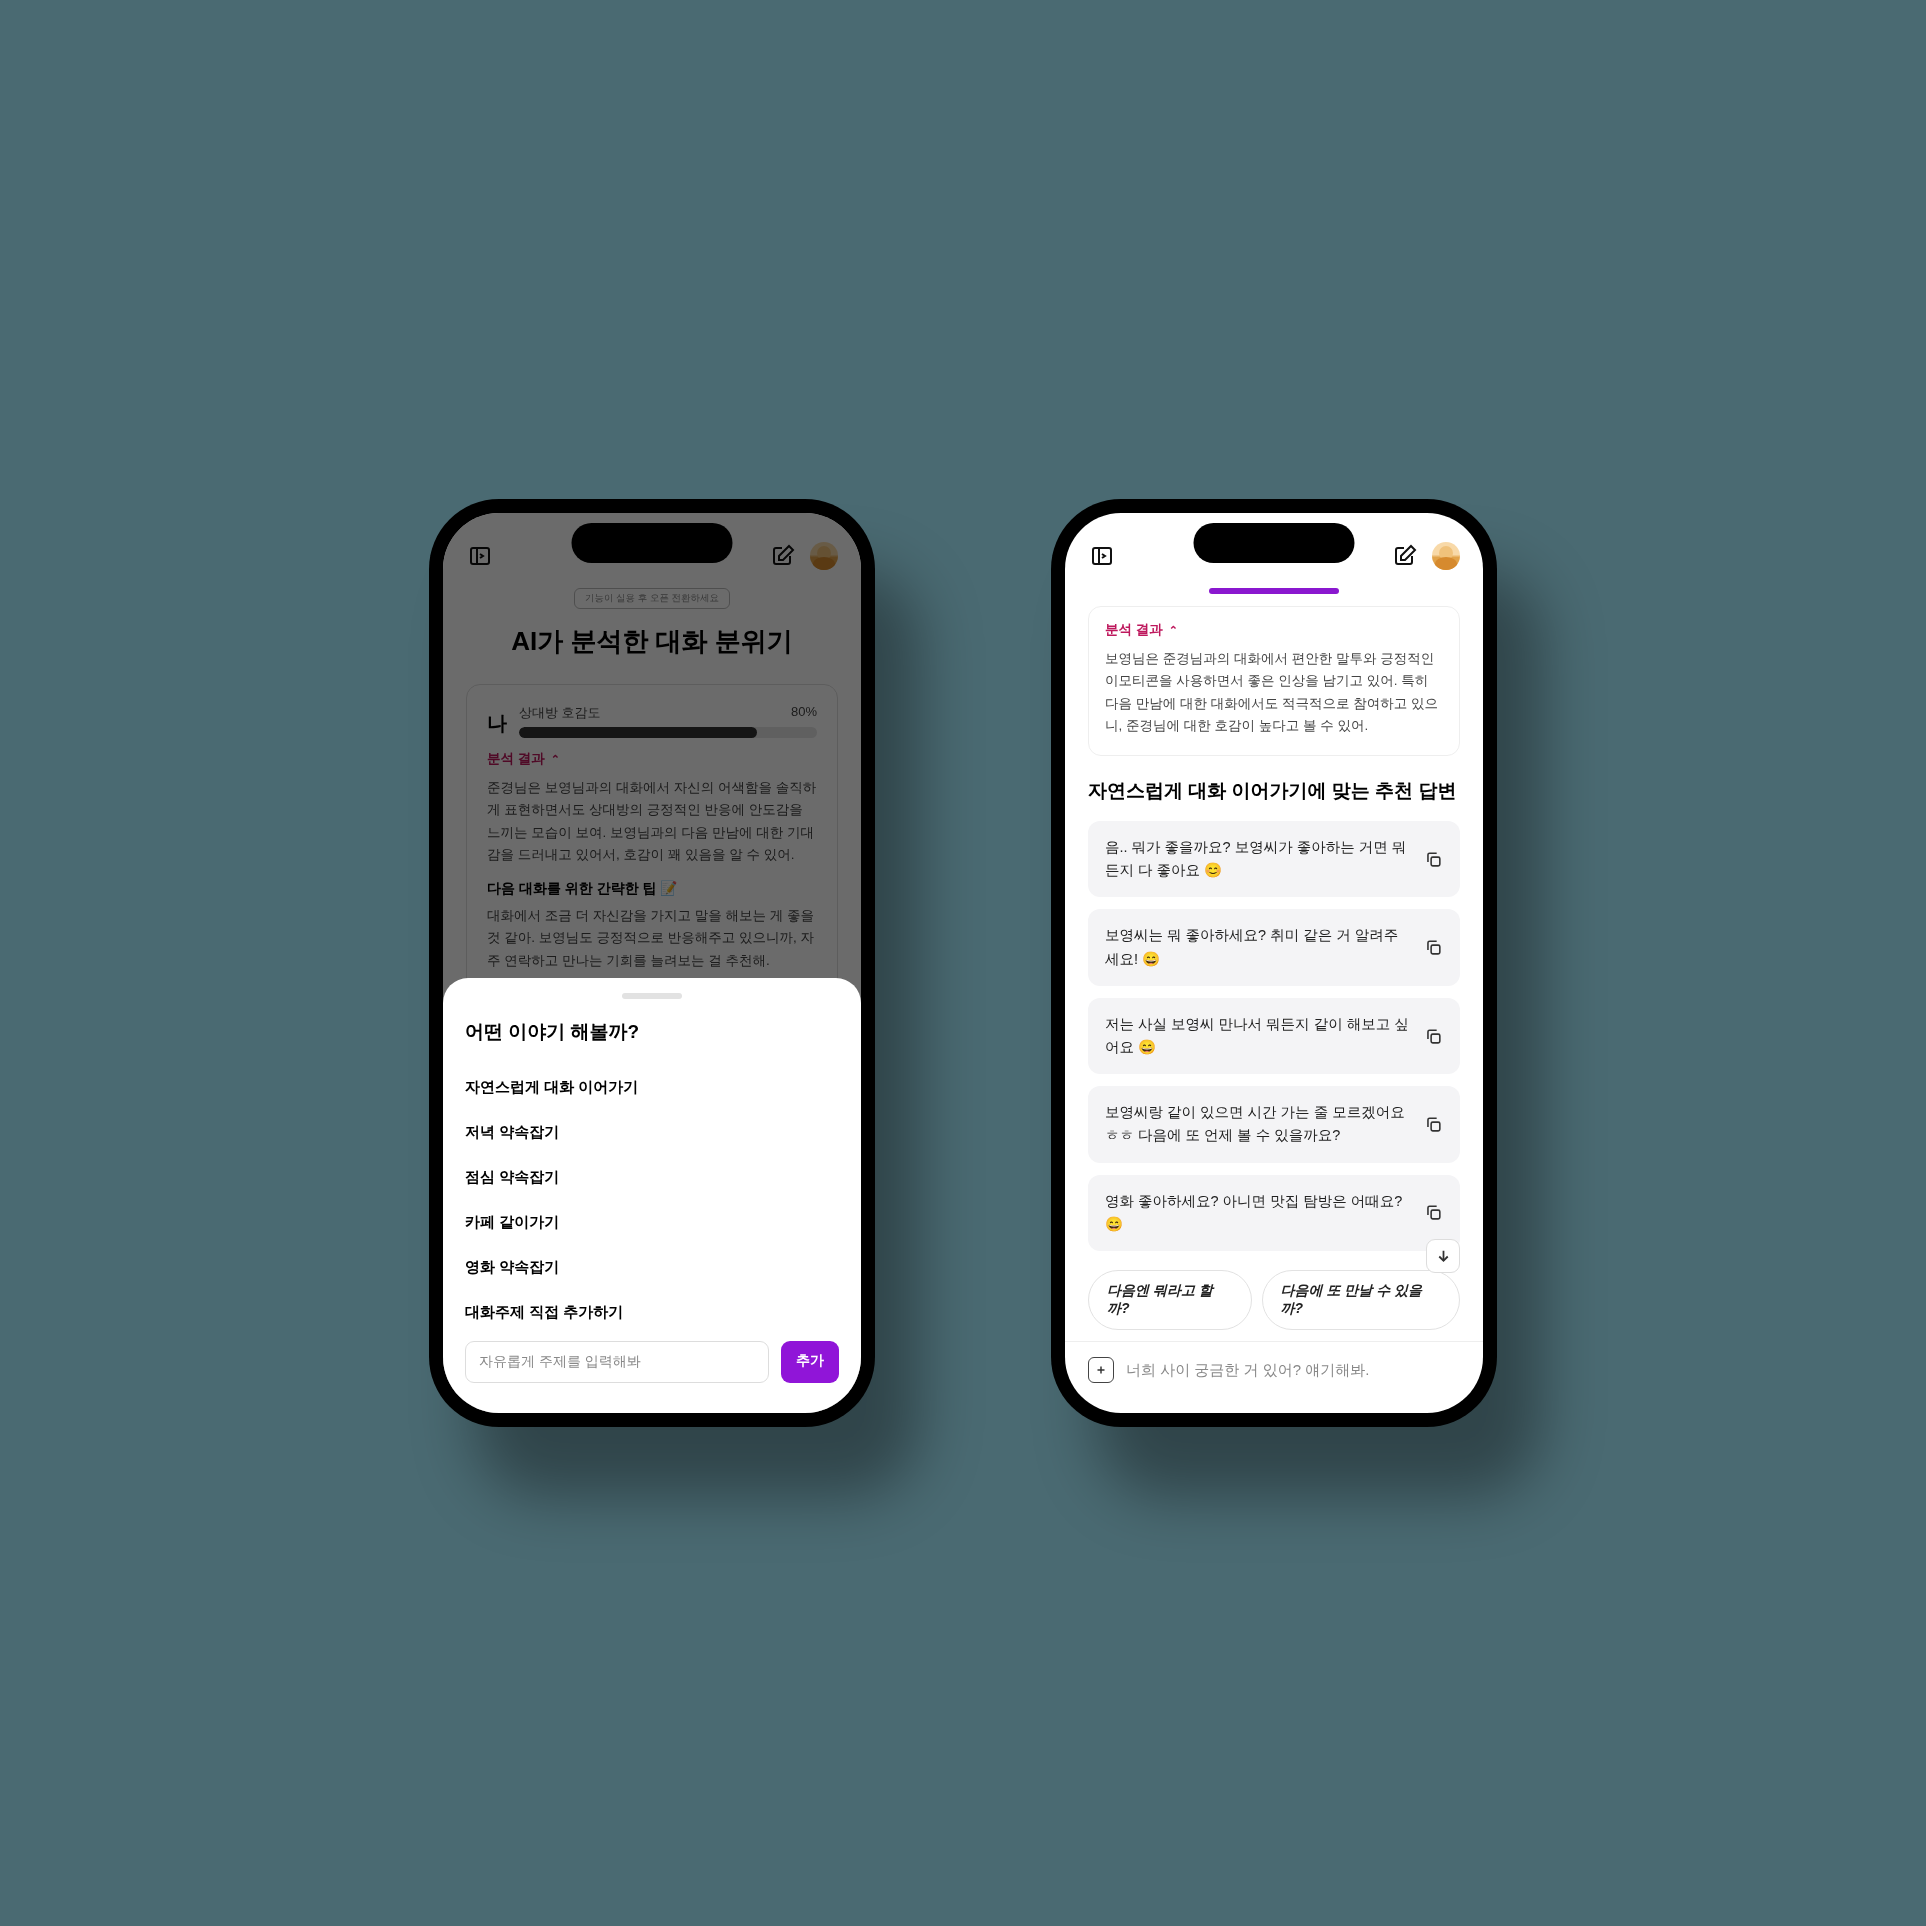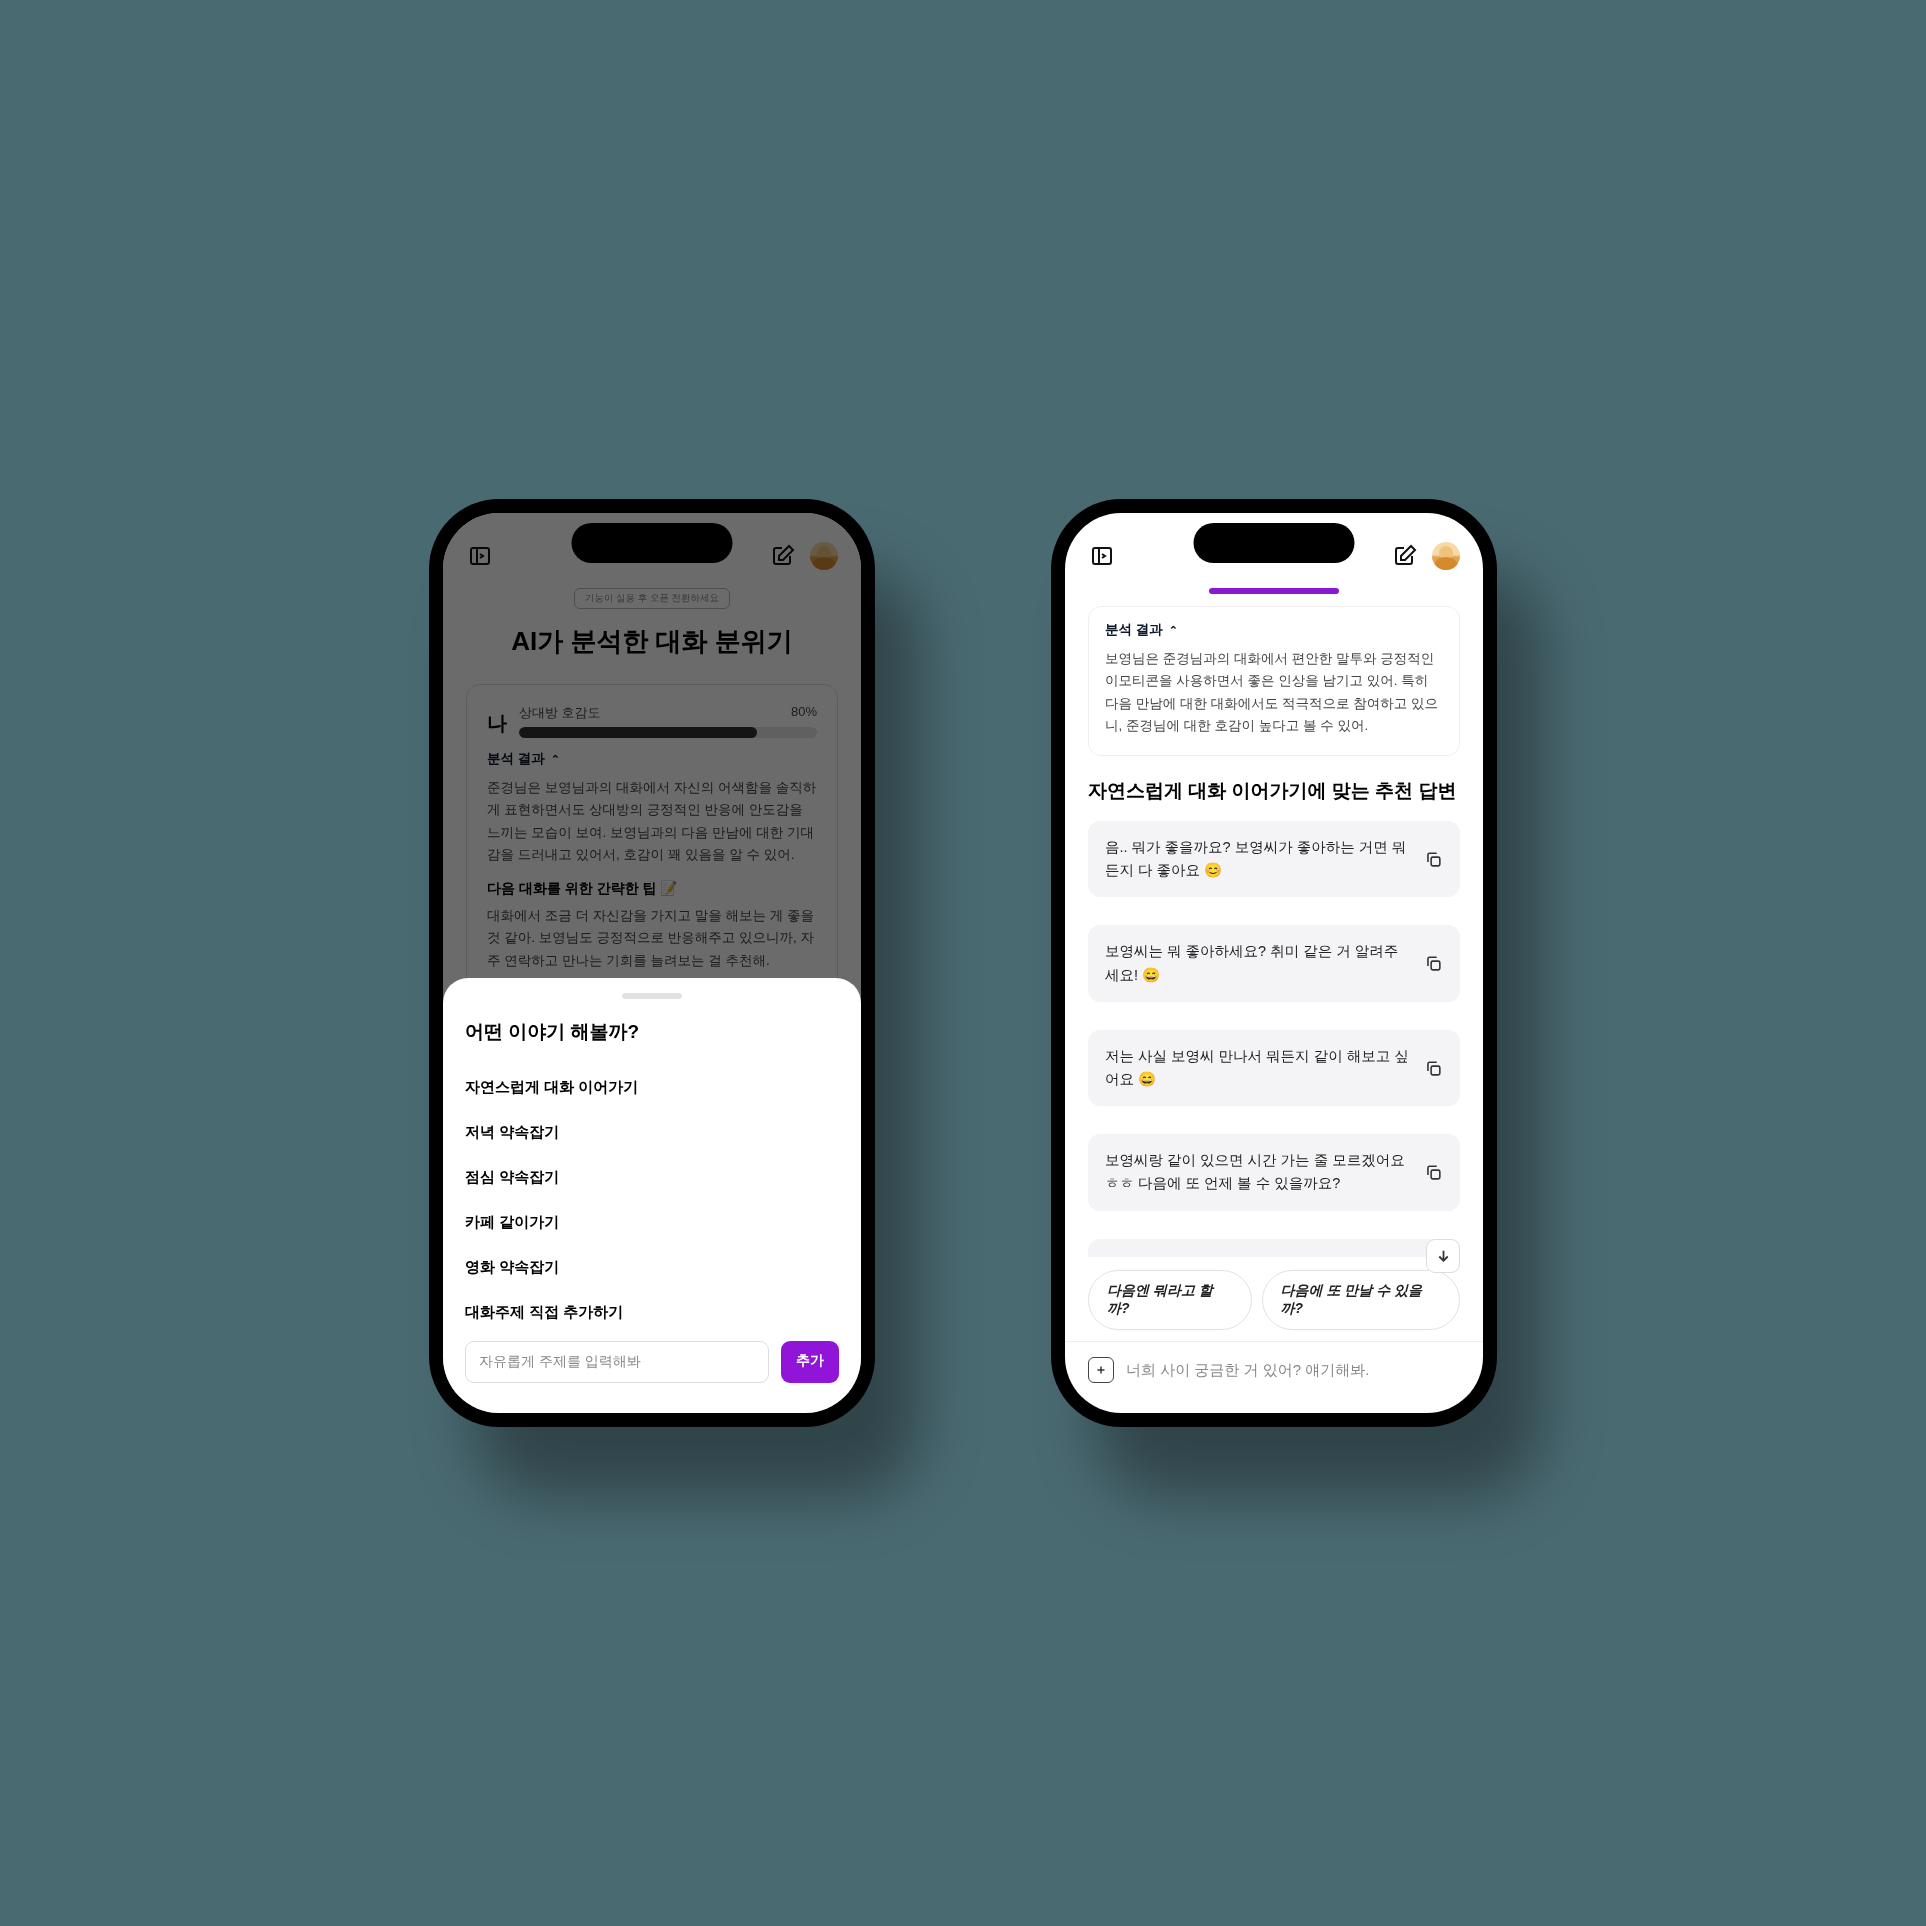--- a/index.html
+++ b/index.html
@@ -101,21 +101,21 @@
     border-radius: 14px;
     padding: 19px 20px;
     margin-bottom: 18px;
   }
   .card-head { display: flex; justify-content: space-between; align-items: center; margin-bottom: 12px; gap: 12px;}
   .card-name { font-size: 20px; font-weight: 800; padding-top:4px;}
   .gauge-wrap { flex: 1; }
   .gauge-top { display: flex; justify-content: space-between; font-size: 13px; color:#444; margin-bottom: 5px;}
   .gauge-bar { height: 11px; background: #e4e4e4; border-radius: 7px; overflow: hidden; }
   .gauge-fill { height: 100%; background: #333; border-radius: 7px; }
-  .sub-head { font-size: 13.5px; font-weight: 700; color:#0f172a; display:flex; align-items:center; gap:6px; margin-bottom: 9px;}
+  .sub-head { font-size: 13.5px; font-weight: 700; color:#be185d; display:flex; align-items:center; gap:6px; margin-bottom: 9px;}
   .chev { font-size: 11px; }
   .body-text { font-size: 13.5px; line-height: 1.65; color: #444; }
   .tip-title { font-size: 14px; font-weight: 800; margin: 14px 0 7px; }
 
   
   .dim {
     position: absolute;
     inset: 0;
     background: rgba(0,0,0,0.58);
     z-index: 5;
@@ -171,21 +171,21 @@
   }
   .info-panel {
     border: 1.5px solid #eee;
     border-radius: 13px;
     padding: 14px 16px 18px;
     margin-bottom: 22px;
   }
   .heading-2 { font-size: 19px; font-weight: 800; margin-bottom: 17px; }
   .heading-2 .bold { font-weight: 800; }
 
-  .reply-list { flex: 1; overflow: hidden; display:flex; flex-direction:column; gap: 28px;}
+  .reply-list { flex: 1; overflow: hidden; display:flex; flex-direction:column; gap: 12px;}
   .reply {
     background: #f4f4f6;
     border-radius: 12px;
     padding: 15px 17px;
     display: flex;
     align-items: center;
     gap: 12px;
   }
   .reply-text { flex: 1; font-size: 14.5px; line-height: 1.6; color:#222;}
   .copy-icon { width: 19px; height: 19px; color:#333; flex-shrink:0;}

